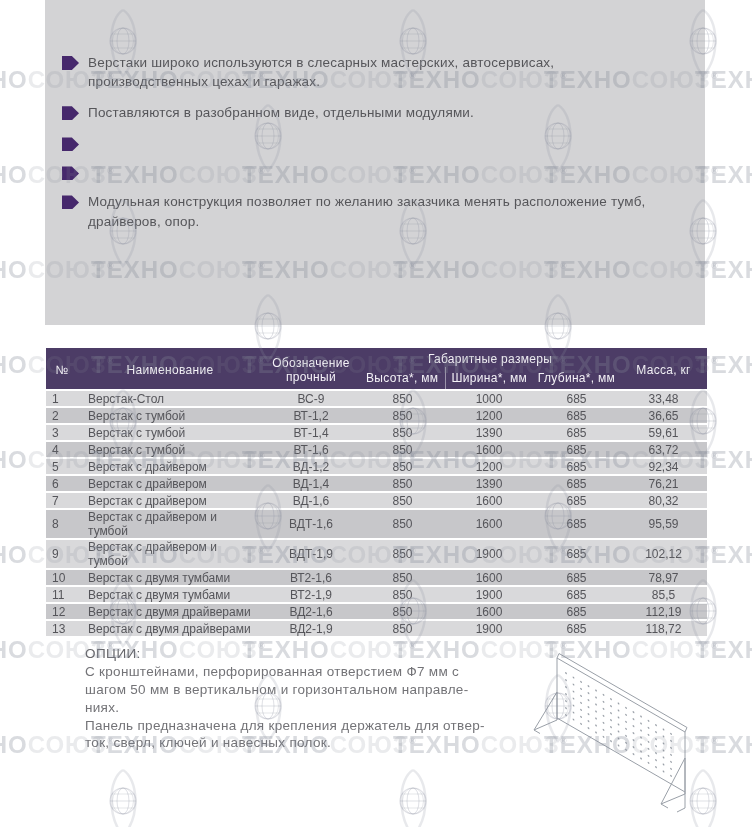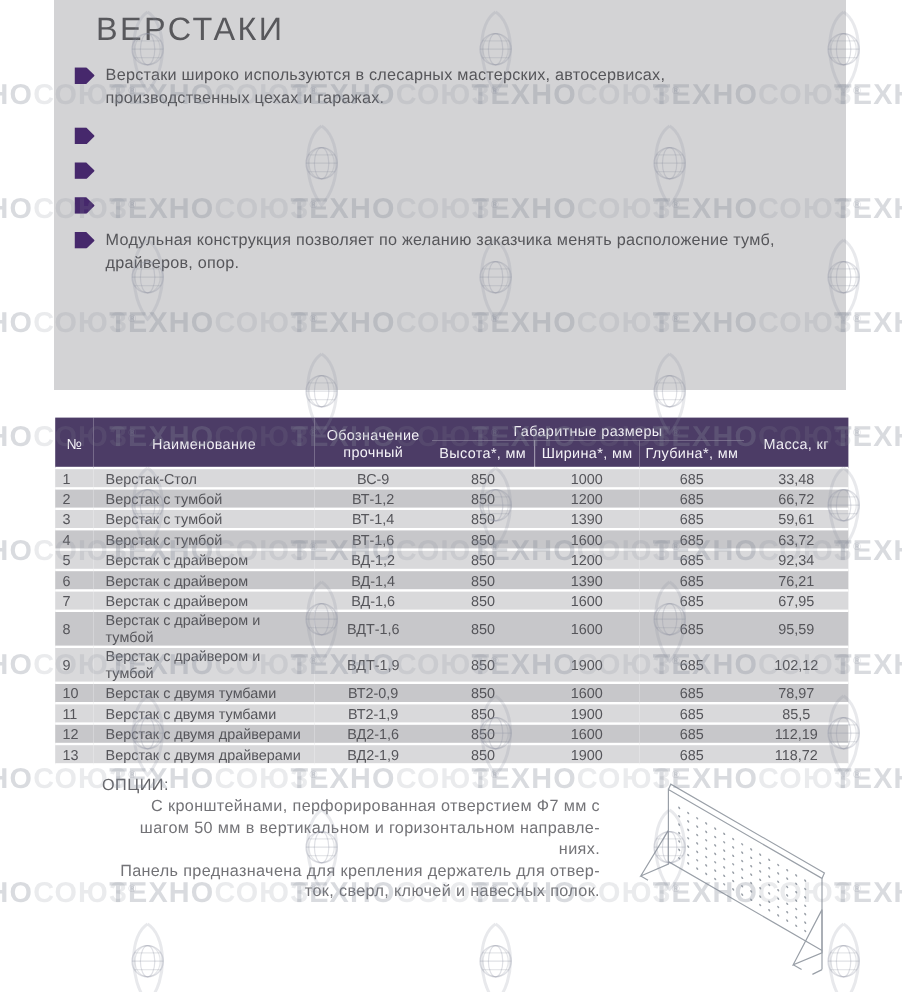--- a/index.html
+++ b/index.html
@@ -61,21 +61,20 @@
   .spec-table td.cell-num{text-align:left;padding-left:6px;}
   .spec-table td.cell-name{text-align:left;padding-left:10px;}
   
   .options{position:absolute;left:85px;top:645px;width:415px;}
   .options-label,.options-panel-title{
     font-size:13.5px;color:#66666a;letter-spacing:.4px;line-height:1.35;
   }
   .options-paragraph{
     font-size:13.5px;color:#737377;letter-spacing:.3px;line-height:1.32;
     white-space:pre-line;
-    text-align:right;
   }
   
   .panel-drawing{position:absolute;left:528px;top:640px;}
   .panel-drawing path,.panel-drawing polygon,.panel-drawing line{
     fill:none;stroke:#9aa0a8;stroke-width:1;
   }
   .panel-drawing circle{fill:#9aa0a8;}
   
   .watermark{
     position:absolute;inset:0;z-index:10;pointer-events:none;overflow:hidden;
@@ -89,29 +88,29 @@
   .wm-part-b{color:rgba(130,135,150,.17);}
   .wm-reg{font-size:9px;vertical-align:super;color:rgba(130,135,150,.25);}
   .wm-globe{position:absolute;}
 </style>
 </head>
 <body>
 
 <div class="page">
 
   <div class="hero">
-    <div class="hero-title">ВЕРСТАКИ</div>
     <div class="bullet-list">
         <div class="bullet">
           <span class="bullet-marker"></span>
           <span class="bullet-text">Верстаки широко используются в слесарных мастерских, автосервисах,
 производственных цехах и гаражах.</span>
         </div>
         <div class="bullet">
           <span class="bullet-marker"></span>
+          <span class="bullet-text">Поставляются в разобранном виде, отдельными модулями.</span>
         </div>
         <div class="bullet">
           <span class="bullet-marker"></span>
         </div>
         <div class="bullet">
           <span class="bullet-marker"></span>
         </div>
         <div class="bullet">
           <span class="bullet-marker"></span>
           <span class="bullet-text">Модульная конструкция позволяет по желанию заказчика менять расположение тумб,
@@ -154,21 +153,21 @@
           <td class="cell-depth">685</td>
           <td class="cell-mass">33,48</td>
         </tr>
         <tr>
           <td class="cell-num">2</td>
           <td class="cell-name">Верстак с тумбой</td>
           <td class="cell-model">ВТ-1,2</td>
           <td class="cell-height">850</td>
           <td class="cell-width">1200</td>
           <td class="cell-depth">685</td>
-          <td class="cell-mass">66,72</td>
+          <td class="cell-mass">36,65</td>
         </tr>
         <tr>
           <td class="cell-num">3</td>
           <td class="cell-name">Верстак с тумбой</td>
           <td class="cell-model">ВТ-1,4</td>
           <td class="cell-height">850</td>
           <td class="cell-width">1390</td>
           <td class="cell-depth">685</td>
           <td class="cell-mass">59,61</td>
         </tr>
@@ -199,21 +198,21 @@
           <td class="cell-depth">685</td>
           <td class="cell-mass">76,21</td>
         </tr>
         <tr>
           <td class="cell-num">7</td>
           <td class="cell-name">Верстак с драйвером</td>
           <td class="cell-model">ВД-1,6</td>
           <td class="cell-height">850</td>
           <td class="cell-width">1600</td>
           <td class="cell-depth">685</td>
-          <td class="cell-mass">67,95</td>
+          <td class="cell-mass">80,32</td>
         </tr>
         <tr>
           <td class="cell-num">8</td>
           <td class="cell-name">Верстак с драйвером и тумбой</td>
           <td class="cell-model">ВДТ-1,6</td>
           <td class="cell-height">850</td>
           <td class="cell-width">1600</td>
           <td class="cell-depth">685</td>
           <td class="cell-mass">95,59</td>
         </tr>
@@ -222,21 +221,21 @@
           <td class="cell-name">Верстак с драйвером и тумбой</td>
           <td class="cell-model">ВДТ-1,9</td>
           <td class="cell-height">850</td>
           <td class="cell-width">1900</td>
           <td class="cell-depth">685</td>
           <td class="cell-mass">102,12</td>
         </tr>
         <tr>
           <td class="cell-num">10</td>
           <td class="cell-name">Верстак с двумя тумбами</td>
-          <td class="cell-model">ВТ2-0,9</td>
+          <td class="cell-model">ВТ2-1,6</td>
           <td class="cell-height">850</td>
           <td class="cell-width">1600</td>
           <td class="cell-depth">685</td>
           <td class="cell-mass">78,97</td>
         </tr>
         <tr>
           <td class="cell-num">11</td>
           <td class="cell-name">Верстак с двумя тумбами</td>
           <td class="cell-model">ВТ2-1,9</td>
           <td class="cell-height">850</td>

